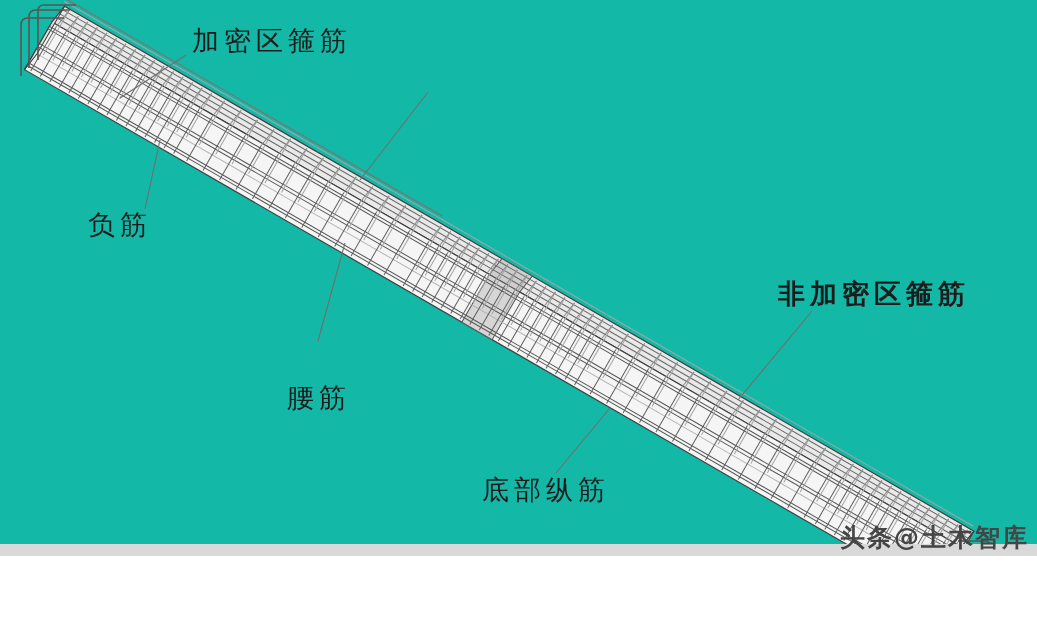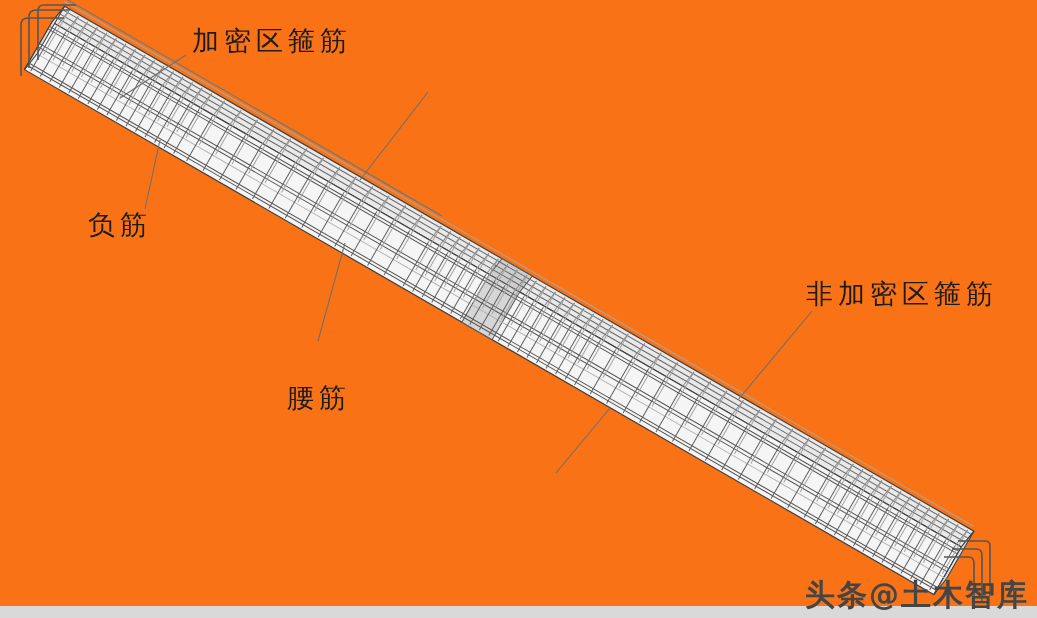--- a/index.html
+++ b/index.html
@@ -1,29 +1,29 @@
 <!DOCTYPE html>
 <html><head>
 <meta charset="utf-8">
 <style>
   html,body{margin:0;padding:0;background:#ffffff;}
-  .stage{position:relative;width:1037px;height:618px;overflow:hidden;background:#f97316;
+  .stage{position:relative;width:1037px;height:556px;overflow:hidden;background:#14b8a6;
          font-family:"Liberation Serif","DejaVu Serif",serif;}
   .stage svg{position:absolute;left:0;top:0;}
   .diagram-label{position:absolute;white-space:nowrap;color:#1c1c1c;font-size:27px;
                  letter-spacing:5px;line-height:1.1;}
   #lbl-0{left:192px;top:27px;}
   #lbl-1{left:422px;top:62px;}
   #lbl-2{left:88px;top:211px;}
   #lbl-3{left:287px;top:344px;margin-top:40px;}
-  #lbl-4{left:806px;top:280px;}
+  #lbl-4{left:778px;top:280px;font-weight:bold;}
   #lbl-5{left:482px;top:476px;}
   .footer-strip{position:absolute;left:0;bottom:0;width:100%;height:12px;background:#d9d9d9;}
   .watermark{position:absolute;right:8px;bottom:2px;white-space:nowrap;color:#454545;
-             font-size:30px;font-weight:bold;letter-spacing:2px;
+             font-size:25px;font-weight:bold;letter-spacing:2px;
              font-family:"DejaVu Sans","Liberation Sans",sans-serif;}
 </style>
 </head>
 <body>
 
 <div class="stage">
 
   <svg width="1037" height="618" viewBox="0 0 1037 618">
 
     <g id="beam-group" transform="translate(52,22) rotate(30)">
@@ -307,16 +307,17 @@
       <line x1="318" y1="341" x2="345" y2="243"></line>
       <line x1="812" y1="311" x2="738" y2="400"></line>
       <line x1="556" y1="473" x2="610" y2="408"></line>
     </g>
   </svg>
 
   <div class="diagram-label" id="lbl-0">加密区箍筋</div>
   <div class="diagram-label" id="lbl-2">负筋</div>
   <div class="diagram-label" id="lbl-3">腰筋</div>
   <div class="diagram-label" id="lbl-4">非加密区箍筋</div>
+  <div class="diagram-label" id="lbl-5">底部纵筋</div>
 
   <div class="footer-strip"></div>
   <div class="watermark">头条@土木智库</div>
 </div>
 
 </body></html>

